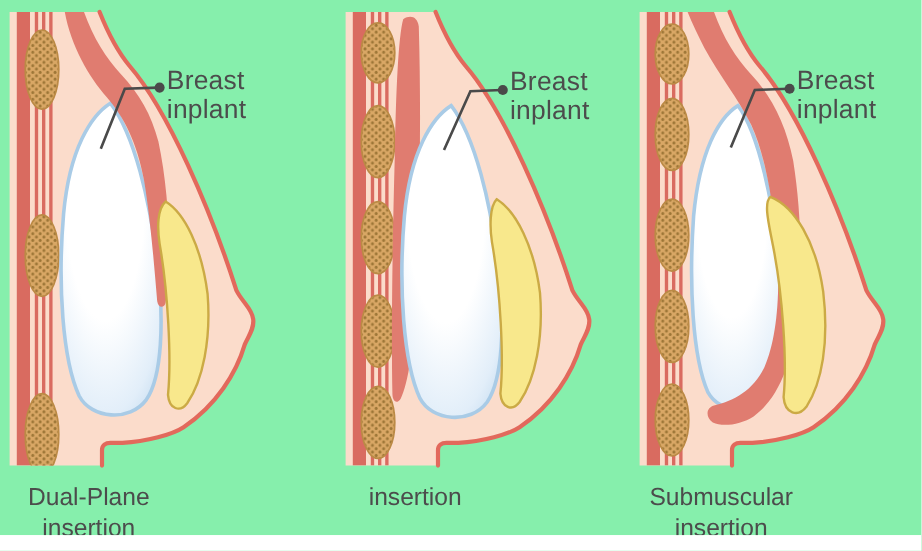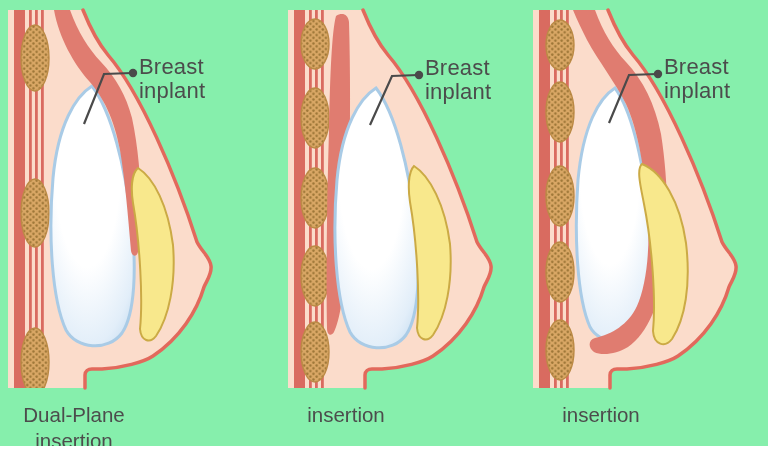--- a/index.html
+++ b/index.html
@@ -149,17 +149,18 @@
         <path d="M113,164 C133,172 151,201 157,243 C162,285 156,319 143,339 C136,348 125,345 124,331 C127,300 123,244 115,204 C112,188 107,169 113,164 Z" fill="#f8e88c" stroke="#cbaa45" stroke-width="2"></path>
         <path d="M79,10 C87,30 94,43 104,55 C136,92 172,176 193,242 C198,252 206,257 207,266 C208,274 203,280 200,287 C193,311 176,338 149,356 C140,362 118,368 98,369 L88,369 C84,369 81,371 81,375 L81,388" fill="none" stroke="#e2695c" stroke-width="3.5" stroke-linecap="round" stroke-linejoin="round"></path>
         <polyline points="80,123 100,75 128,74" fill="none" stroke="#4a4a4a" stroke-width="2.2"></polyline>
         <circle cx="129" cy="74" r="4.2" fill="#4a4a4a"></circle>
       </svg>
     <div class="callout" style="left:135px;top:55px">
       <div>Breast</div>
       <div>inplant</div>
     </div>
     <div class="caption" style="left:-28px">
+      <div>Submuscular</div>
       <div>insertion</div>
     </div>
   </div>
 
 </div>
 
 </body></html>

